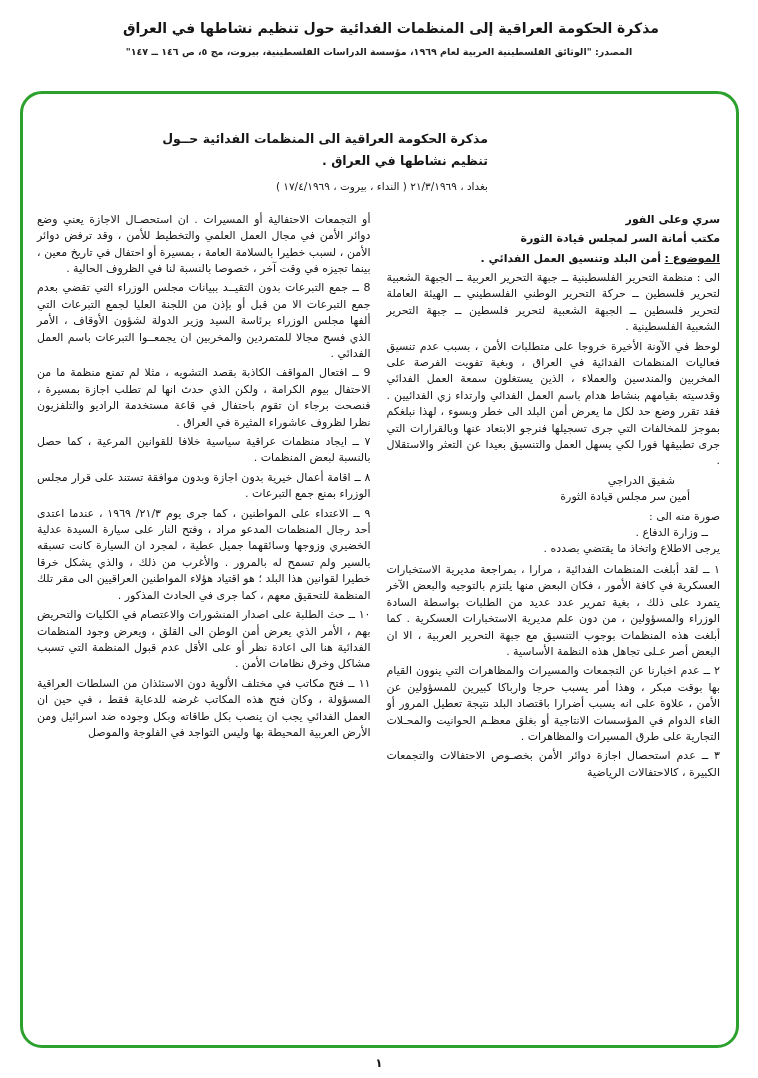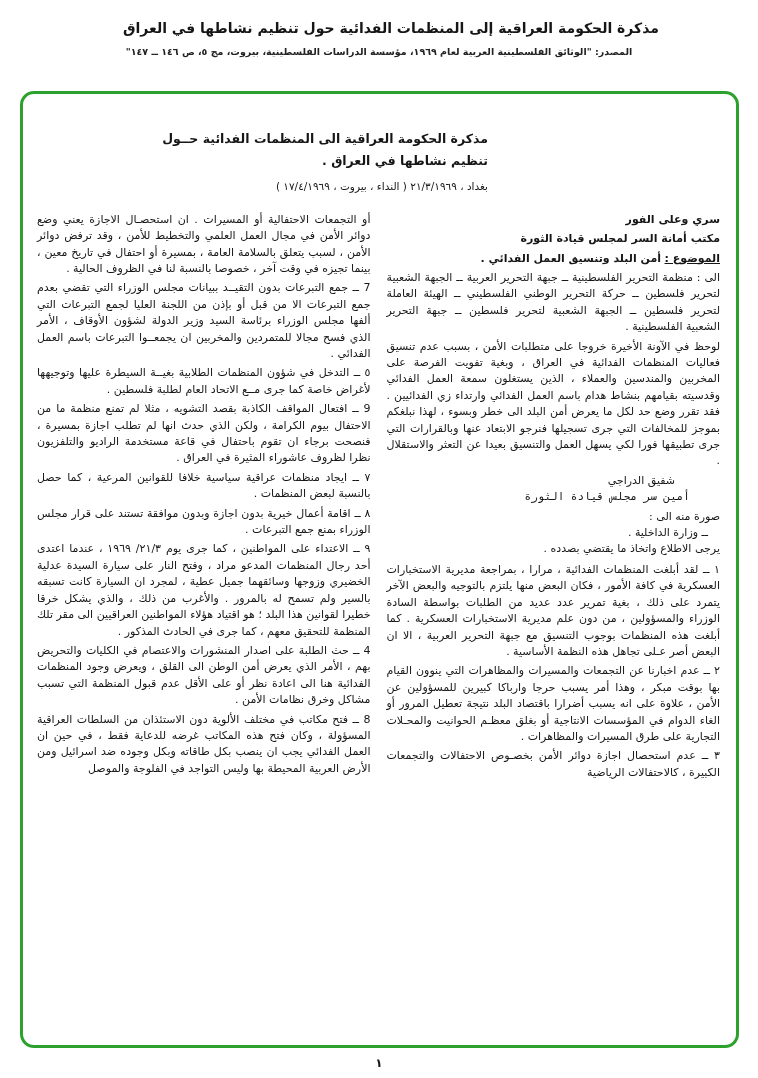--- a/index.html
+++ b/index.html
@@ -22,39 +22,39 @@
     direction: rtl; text-align: center;
     font-weight: bold; font-size: 9.5px;
     margin-top: 10px; color: #222;
   }
 
   .frame {
     position: absolute; left: 20px; top: 91px;
     width: 719px; height: 957px;
     border: 3px solid #2da row12e;
     border: 3px solid #2da12e;
-    border-radius: 14px;
+    border-radius: 22px;
     padding: 24px 16px 16px 14px;
     direction: rtl;
     background: #ffffff;
   }
 
   .doc-heading { font-weight: bold; font-size: 12.5px; line-height: 1.75; margin: 10px 232px 0 0; }
   .dateline { font-size: 10.5px; margin: 8px 232px 0 0; }
 
   .columns { display: flex; gap: 16px; margin-top: 20px; align-items: flex-start; }
   .col { flex: 1; font-size: 11px; line-height: 16.4px; text-align: justify; }
 
   .p { margin: 0 0 3px; }
   .bold { font-weight: bold; }
   .subject-label { font-weight: bold; text-decoration: underline; margin-top: 8px; }
   .subject-text { font-weight: bold; }
 
   .sig-name  { margin: 3px 45px 0 0; }
-  .sig-title { margin: 0 30px 3px 0; font-family: Liberation Mono, monospace; }
+  .sig-title { margin: 0 30px 3px 0; }
   .copies-label { margin: 2px 0 0; }
   .copy { margin: 0 12px 0 0; }
   .note-line { margin: 0 0 4px; }
   .violations-heading { font-weight: bold; text-align: center; margin: 4px 0 4px; letter-spacing: 2px; }
 
   .page-number {
     position: absolute; bottom: 8px; left: 0; right: 0;
     text-align: center; font-size: 12px; font-weight: bold;
   }
 </style>
@@ -81,37 +81,36 @@
         <div class="p bold">مكتب أمانة السر لمجلس قيادة الثورة</div>
         <div class="p">
           <span class="subject-label">الموضوع :</span>
           <span class="subject-text">أمن البلد وتنسيق العمل الفدائي .</span>
         </div>
         <div class="p">الى : منظمة التحرير الفلسطينية ــ جبهة التحرير العربية ــ الجبهة الشعبية لتحرير فلسطين ــ حركة التحرير الوطني الفلسطيني ــ الهيئة العاملة لتحرير فلسطين ــ الجبهة الشعبية لتحرير فلسطين ــ جبهة التحرير الشعبية الفلسطينية .</div>
         <div class="p">لوحظ في الآونة الأخيرة خروجا على متطلبات الأمن ، بسبب عدم تنسيق فعاليات المنظمات الفدائية في العراق ، وبغية تفويت الفرصة على المخربين والمندسين والعملاء ، الذين يستغلون سمعة العمل الفدائي وقدسيته بقيامهم بنشاط هدام باسم العمل الفدائي وارتداء زي الفدائيين . فقد تقرر وضع حد لكل ما يعرض أمن البلد الى خطر وبسوء ، لهذا نبلغكم بموجز للمخالفات التي جرى تسجيلها فنرجو الابتعاد عنها وبالقرارات التي جرى تطبيقها فورا لكي يسهل العمل والتنسيق بعيدا عن التعثر والاستقلال .</div>
         <div class="p sig-name">شفيق الدراجي</div>
         <div class="p sig-title">أمين سر مجلس قيادة الثورة</div>
         <div class="p copies-label">صورة منه الى :</div>
-        <div class="p copy">ــ وزارة الداخلية .</div>
+        <div class="p copy">ــ وزارة الدفاع .</div>
         <div class="p note-line">يرجى الاطلاع واتخاذ ما يقتضي بصدده .</div>
         <div class="p">١ ــ لقد أبلغت المنظمات الفدائية ، مرارا ، بمراجعة مديرية الاستخبارات العسكرية في كافة الأمور ، فكان البعض منها يلتزم بالتوجيه والبعض الآخر يتمرد على ذلك ، بغية تمرير عدد عديد من الطلبات بواسطة السادة الوزراء والمسؤولين ، من دون علم مديرية الاستخبارات العسكرية . كما أبلغت هذه المنظمات بوجوب التنسيق مع جبهة التحرير العربية ، الا ان البعض أصر عـلى تجاهل هذه النظمة الأساسية .</div>
         <div class="p">٢ ــ عدم اخبارنا عن التجمعات والمسيرات والمظاهرات التي ينوون القيام بها بوقت مبكر ، وهذا أمر يسبب حرجا وارباكا كبيرين للمسؤولين عن الأمن ، علاوة على انه يسبب أضرارا باقتصاد البلد نتيجة تعطيل المرور أو الغاء الدوام في المؤسسات الانتاجية أو بغلق معظـم الحوانيت والمحـلات التجارية على طرق المسيرات والمظاهرات .</div>
         <div class="p">٣ ــ عدم استحصال اجازة دوائر الأمن بخصـوص الاحتفالات والتجمعات الكبيرة ، كالاحتفالات الرياضية</div>
       </div>
 
       <div class="col">
-        <div class="p">أو التجمعات الاحتفالية أو المسيرات . ان استحصـال الاجازة يعني وضع دوائر الأمن في مجال العمل العلمي والتخطيط للأمن ، وقد ترفض دوائر الأمن ، لسبب يتعلق بالسلامة العامة ، بمسيرة أو احتفال في تاريخ معين ، بينما تجيزه في وقت آخر ، خصوصا بالنسبة لنا في الظروف الحالية .</div>
-        <div class="p">7 ــ جمع التبرعات بدون التقيــد ببيانات مجلس الوزراء التي تقضي بعدم جمع التبرعات الا من قبل أو بإذن من اللجنة العليا لجمع التبرعات التي ألفها مجلس الوزراء برئاسة السيد وزير الدولة لشؤون الأوقاف ، الأمر الذي فسح مجالا للمتمردين والمخربين ان يجمعــوا التبرعات باسم العمل الفدائي .</div>
-        <div class="p">٥ ــ التدخل في شؤون المنظمات الطلابية بغيــة السيطرة عليها وتوجيهها لأغراض خاصة كما جرى مــع الاتحاد العام لطلبة فلسطين .</div>
+        <div class="p">أو التجمعات الاحتفالية أو المسيرات . ان استحصـال الاجازة يعني وضع دوائر الأمن في مجال العمل العلمي والتخطيط للأمن ، وقد ترفض دوائر الأمن ، لسبب خطيرا بالسلامة العامة ، بمسيرة أو احتفال في تاريخ معين ، بينما تجيزه في وقت آخر ، خصوصا بالنسبة لنا في الظروف الحالية .</div>
+        <div class="p">8 ــ جمع التبرعات بدون التقيــد ببيانات مجلس الوزراء التي تقضي بعدم جمع التبرعات الا من قبل أو بإذن من اللجنة العليا لجمع التبرعات التي ألفها مجلس الوزراء برئاسة السيد وزير الدولة لشؤون الأوقاف ، الأمر الذي فسح مجالا للمتمردين والمخربين ان يجمعــوا التبرعات باسم العمل الفدائي .</div>
         <div class="p">9 ــ افتعال المواقف الكاذبة بقصد التشويه ، مثلا لم تمنع منظمة ما من الاحتفال بيوم الكرامة ، ولكن الذي حدث انها لم تطلب اجازة بمسيرة ، فنصحت برجاء ان تقوم باحتفال في قاعة مستخدمة الراديو والتلفزيون نظرا لظروف عاشوراء المثيرة في العراق .</div>
         <div class="p">٧ ــ ايجاد منظمات عراقية سياسية خلافا للقوانين المرعية ، كما حصل بالنسبة لبعض المنظمات .</div>
         <div class="p">٨ ــ اقامة أعمال خيرية بدون اجازة وبدون موافقة تستند على قرار مجلس الوزراء بمنع جمع التبرعات .</div>
         <div class="p">٩ ــ الاعتداء على المواطنين ، كما جرى يوم ٢١/٣/ ١٩٦٩ ، عندما اعتدى أحد رجال المنظمات المدعو مراد ، وفتح النار على سيارة السيدة عدلية الخضيري وزوجها وسائقهما جميل عطية ، لمجرد ان السيارة كانت تسبقه بالسير ولم تسمح له بالمرور . والأغرب من ذلك ، والذي يشكل خرقا خطيرا لقوانين هذا البلد ؛ هو اقتياد هؤلاء المواطنين العراقيين الى مقر تلك المنظمة للتحقيق معهم ، كما جرى في الحادث المذكور .</div>
-        <div class="p">4 ــ حث الطلبة على اصدار المنشورات والاعتصام في الكليات والتحريض بهم ، الأمر الذي يعرض أمن الوطن الى القلق ، ويعرض وجود المنظمات الفدائية هنا الى اعادة نظر أو على الأقل عدم قبول المنظمة التي تسبب مشاكل وخرق نظامات الأمن .</div>
-        <div class="p">8 ــ فتح مكاتب في مختلف الألوية دون الاستئذان من السلطات العراقية المسؤولة ، وكان فتح هذه المكاتب غرضه للدعاية فقط ، في حين ان العمل الفدائي يجب ان ينصب بكل طاقاته وبكل وجوده ضد اسرائيل ومن الأرض العربية المحيطة بها وليس التواجد في الفلوجة والموصل</div>
+        <div class="p">١٠ ــ حث الطلبة على اصدار المنشورات والاعتصام في الكليات والتحريض بهم ، الأمر الذي يعرض أمن الوطن الى القلق ، ويعرض وجود المنظمات الفدائية هنا الى اعادة نظر أو على الأقل عدم قبول المنظمة التي تسبب مشاكل وخرق نظامات الأمن .</div>
+        <div class="p">١١ ــ فتح مكاتب في مختلف الألوية دون الاستئذان من السلطات العراقية المسؤولة ، وكان فتح هذه المكاتب غرضه للدعاية فقط ، في حين ان العمل الفدائي يجب ان ينصب بكل طاقاته وبكل وجوده ضد اسرائيل ومن الأرض العربية المحيطة بها وليس التواجد في الفلوجة والموصل</div>
       </div>
 
     </div>
   </div>
 
   <div class="page-number">١</div>
 
 </div>
 
 </body></html>

